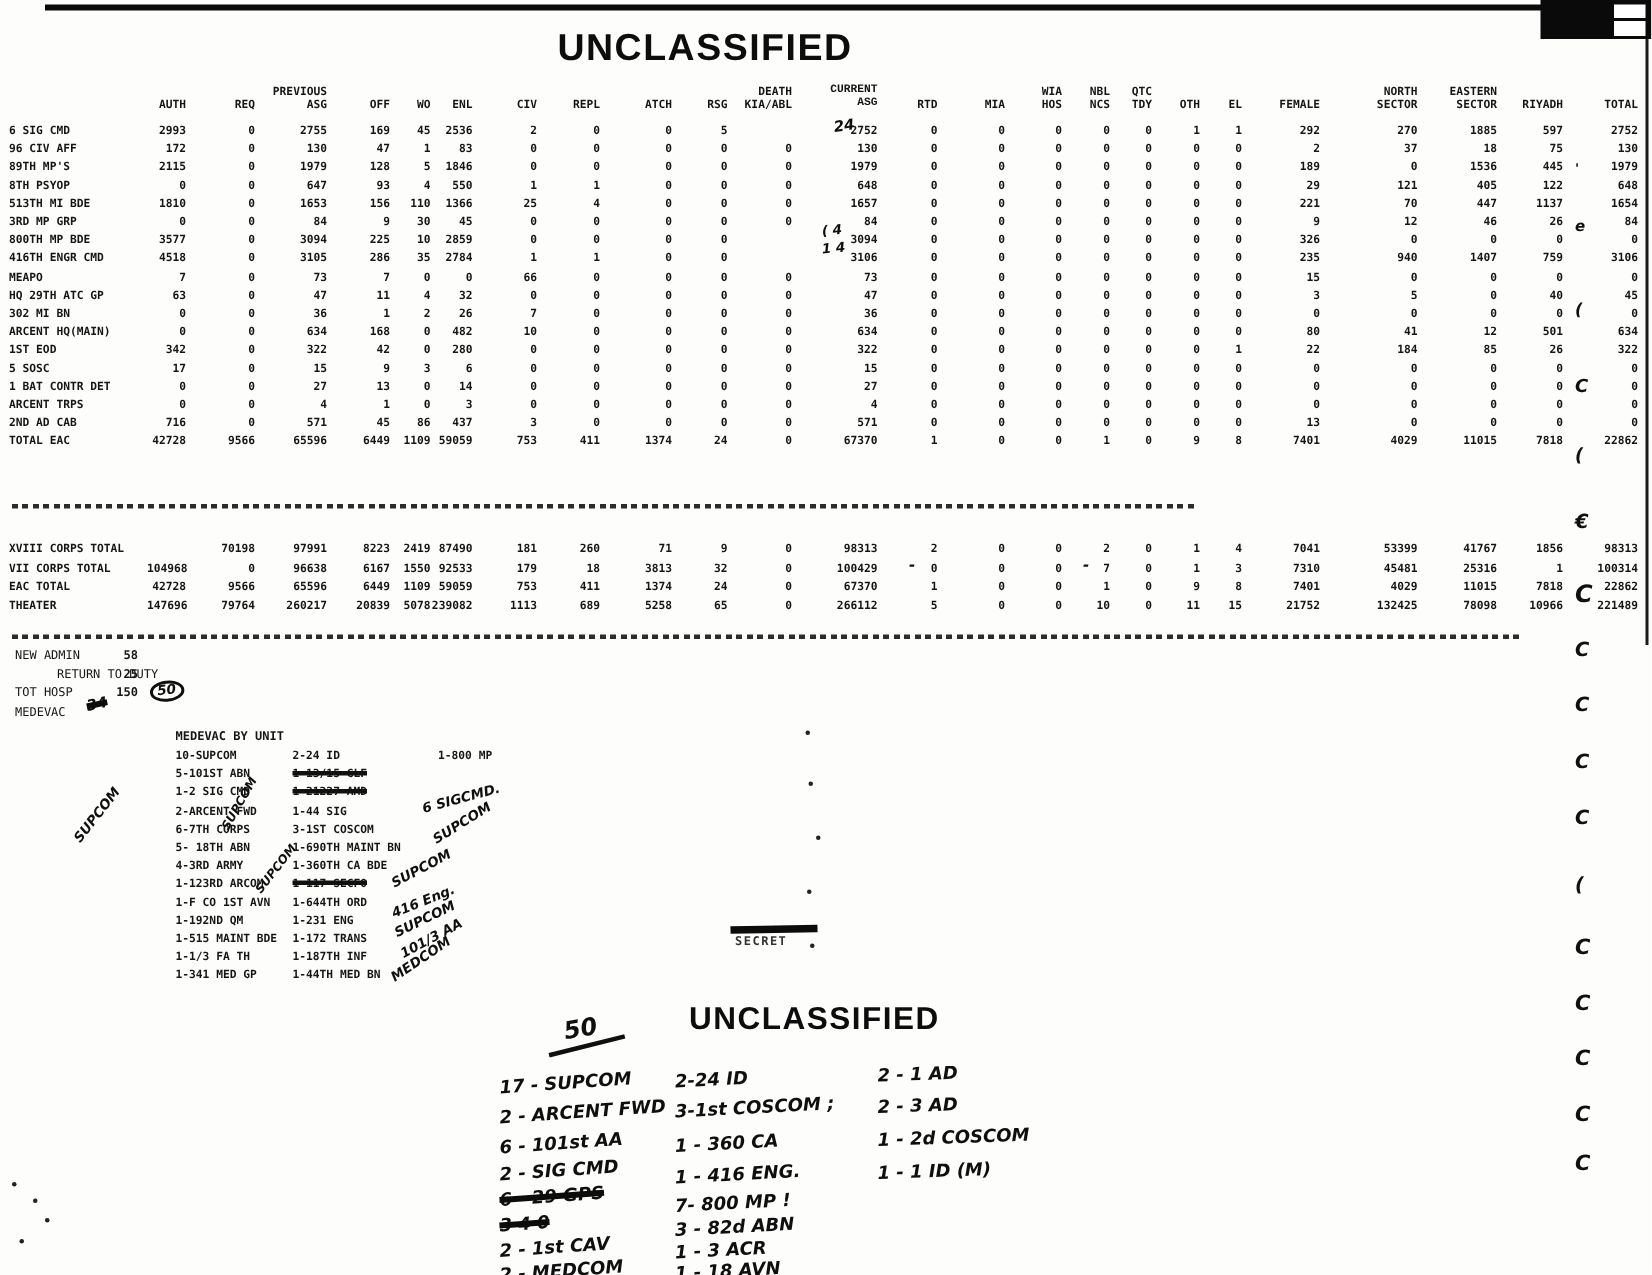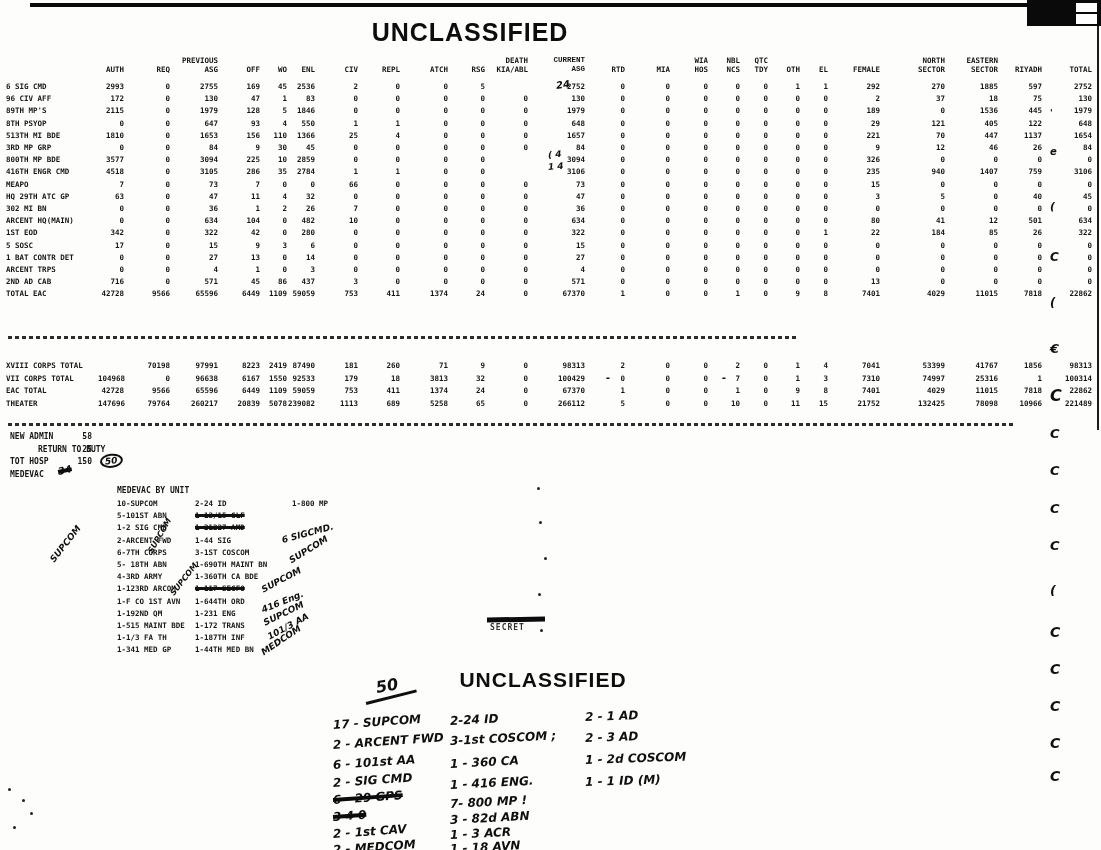--- a/index.html
+++ b/index.html
@@ -22,21 +22,21 @@
   td,th{padding:0;margin:0;font-size:7.5px;font-weight:bold;line-height:12.2px;
         white-space:nowrap;overflow:visible;text-align:right;color:#151515;}
   th{white-space:pre-line;vertical-align:bottom;line-height:9px;padding-bottom:2px;}
   td.unit,th.unit{text-align:left;}
   tr.spacer td{height:5px;line-height:5px;}
   #summary-table td{line-height:12.6px;}
   
   .dotline{position:absolute;height:3px;
      background:repeating-linear-gradient(90deg,#2c2c2c 0 4px,transparent 4px 7px);}
   
-  .stat-label{position:absolute;font-size:8px;font-weight:bold;}
+  .stat-label{position:absolute;font-size:8px;font-weight:normal;}
   .stat-value{position:absolute;font-size:8px;font-weight:bold;text-align:right;width:26px;}
   
   .mede-title{position:absolute;left:117px;top:486px;font-size:8px;font-weight:bold;}
   .mede-col{position:absolute;top:498px;font-size:7.5px;font-weight:bold;line-height:12.2px;}
   #mede-col1{left:117px;} #mede-col2{left:195px;} #mede-col3{left:292px;}
   .struck{text-decoration:line-through;text-decoration-thickness:3px;text-decoration-color:#111;}
   
   .hw{position:absolute;font-family:"DejaVu Sans",sans-serif;font-style:italic;
       font-weight:bold;color:#0f0f0f;white-space:nowrap;transform-origin:left center;}
   .hw-strike{text-decoration:line-through;text-decoration-thickness:4px;text-decoration-color:#0c0c0c;}
@@ -428,21 +428,21 @@
           <td>0</td>
           <td>0</td>
           <td>0</td>
           <td>0</td>
         </tr>
         <tr>
           <td class="unit">ARCENT HQ(MAIN)</td>
           <td>0</td>
           <td>0</td>
           <td>634</td>
-          <td>104</td>
+          <td>168</td>
           <td>0</td>
           <td>482</td>
           <td>10</td>
           <td>0</td>
           <td>0</td>
           <td>0</td>
           <td>0</td>
           <td>634</td>
           <td>0</td>
           <td>0</td>
@@ -695,21 +695,21 @@
           <td>0</td>
           <td>100429</td>
           <td>0</td>
           <td>0</td>
           <td>0</td>
           <td>7</td>
           <td>0</td>
           <td>1</td>
           <td>3</td>
           <td>7310</td>
-          <td>74997</td>
+          <td>45481</td>
           <td>25316</td>
           <td>1</td>
           <td>100314</td>
         </tr>
         <tr>
           <td class="unit">EAC TOTAL</td>
           <td>42728</td>
           <td>9566</td>
           <td>65596</td>
           <td>6449</td>

